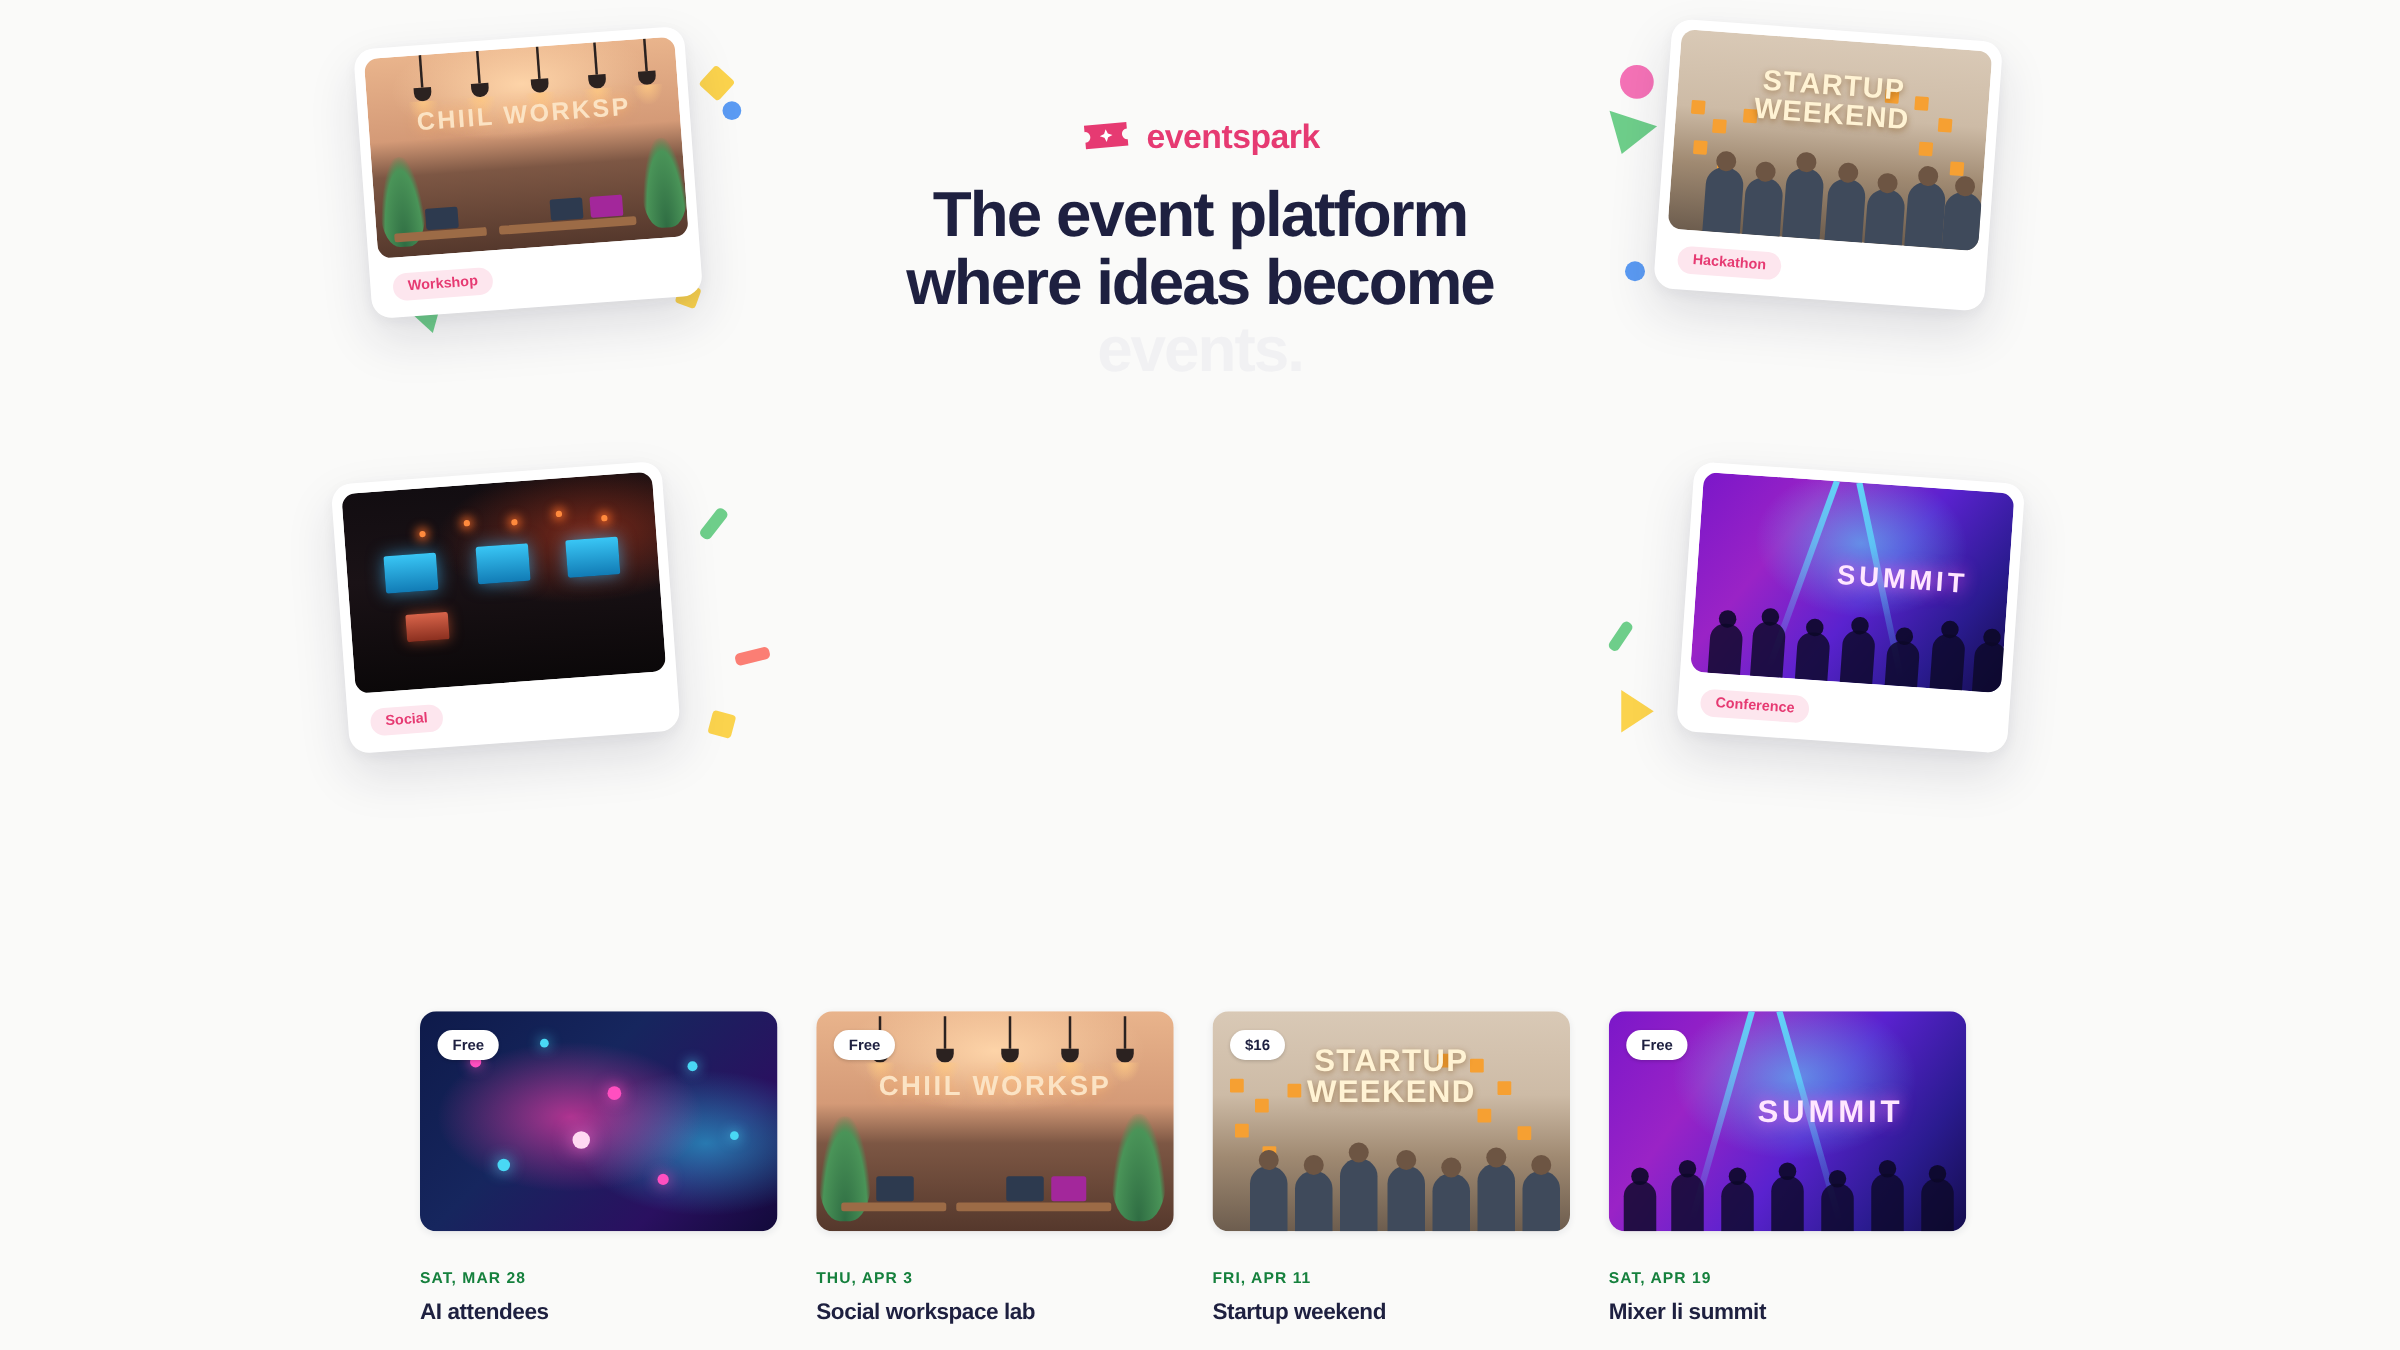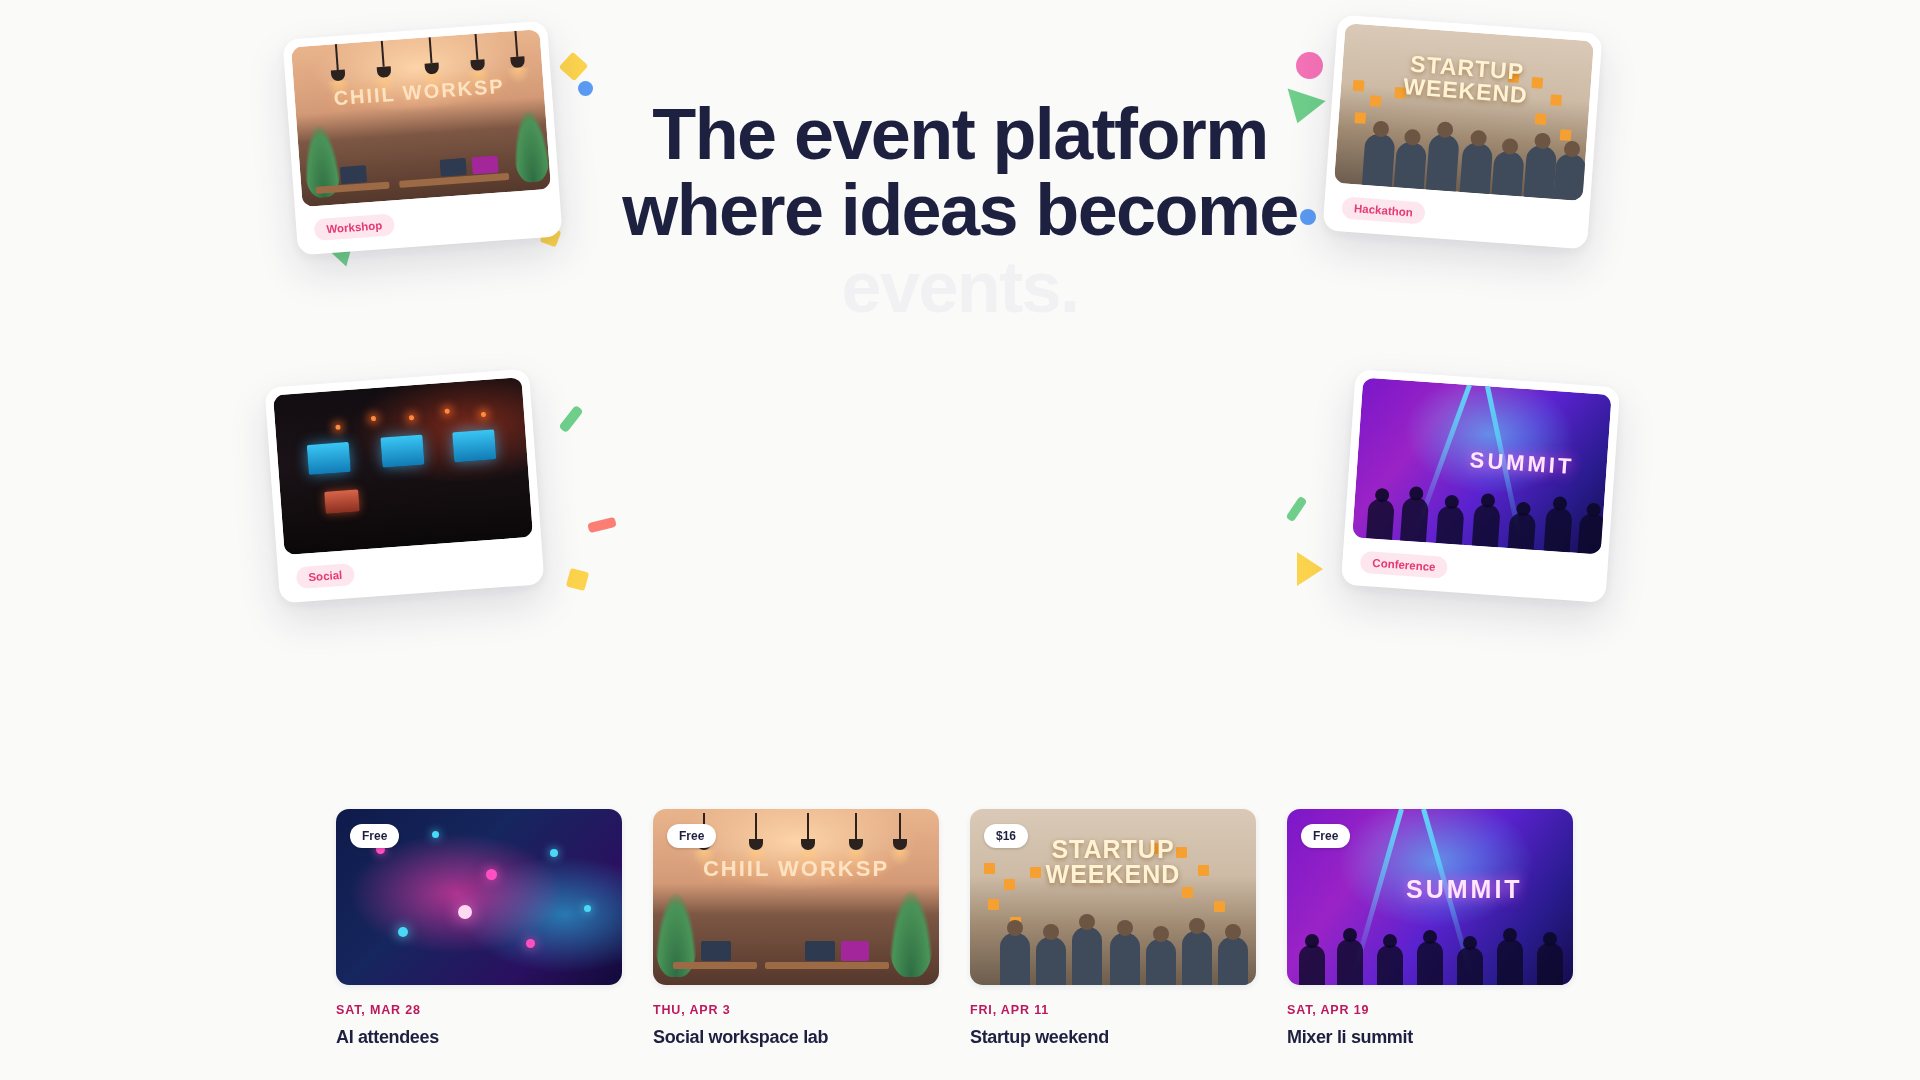--- a/index.html
+++ b/index.html
@@ -19,21 +19,21 @@
     transform: translateX(-50%);
     width: 720px; text-align: center; z-index: 5;
   }
   .brand { display: flex; align-items: center; justify-content: center; gap: 11px; margin-bottom: 22px; }
   .ticket-icon { width: 42px; height: 27px; position: relative; display: block; }
   .wordmark {
     font-size: 27px; font-weight: 700; color: #e63a72;
     letter-spacing: -0.4px; line-height: 1;
   }
   .headline {
-    font-size: 72px; font-weight: 800; line-height: 1.06;
+    font-size: 51px; font-weight: 800; line-height: 1.06;
     color: #1e2040; letter-spacing: -1.6px;
   }
   .headline .ln3 { color: #f1f1f3; }
   .subhead {
     margin-top: 38px;
     font-size: 19px; line-height: 1.52; color: #6b7280;
     font-weight: 400; letter-spacing: -0.1px;
   }
   .cta-wrap { margin-top: 44px; display: flex; justify-content: center; }
   .cta {
@@ -167,22 +167,22 @@
     box-shadow: 0 2px 6px rgba(30,32,64,.08);
   }
   .price-pill {
     position: absolute; left: 14px; top: 15px; z-index: 4;
     background: #ffffff; color: #1e2040;
     font-size: 12px; font-weight: 700;
     padding: 5px 12px; border-radius: 999px;
     box-shadow: 0 1px 3px rgba(0,0,0,.18);
   }
   .ev-date {
-    margin-top: 18px; font-size: 12.5px; font-weight: 700;
-    color: #be185d; letter-spacing: .85px; text-transform: uppercase;
+    margin-top: 30px; font-size: 12.5px; font-weight: 700;
+    color: #15803d; letter-spacing: .85px; text-transform: uppercase;
   }
   .ev-title {
     margin-top: 9px; font-size: 18px; font-weight: 800;
     color: #1e2040; letter-spacing: -0.35px; line-height: 1.25;
   }
 </style>
 </head>
 <body>
 
 <div class="page">
@@ -294,20 +294,31 @@
           <div class="ph-label">SUMMIT</div>
         </div>
       </div>
       <div class="foot">
         <span class="cat-pill">Conference</span>
       </div>
     </div>
 
     <div class="hero-center">
 
+      <div class="brand">
+        <span class="ticket-icon">
+          <svg width="42" height="27" viewBox="0 0 42 27" xmlns="http://www.w3.org/2000/svg">
+            <g transform="rotate(-5 21 13.5)">
+              <path d="M4 3 h34 v5.2 a4.3 4.3 0 0 0 0 8.6 V22 H4 v-5.2 a4.3 4.3 0 0 0 0-8.6 Z" fill="#e63a72"></path>
+              <path d="M21 7.4 l1.5 3.6 3.6 1.5 -3.6 1.5 -1.5 3.6 -1.5 -3.6 -3.6 -1.5 3.6 -1.5 Z" fill="#ffffff"></path>
+            </g>
+          </svg>
+        </span>
+        <span class="wordmark">eventspark</span>
+      </div>
 
       <h1 class="headline">
         <span class="ln1">The event platform</span><br>
         <span class="ln2">where ideas become</span><br>
         <span class="ln3">events.</span>
       </h1>
 
 
 
     </div>

